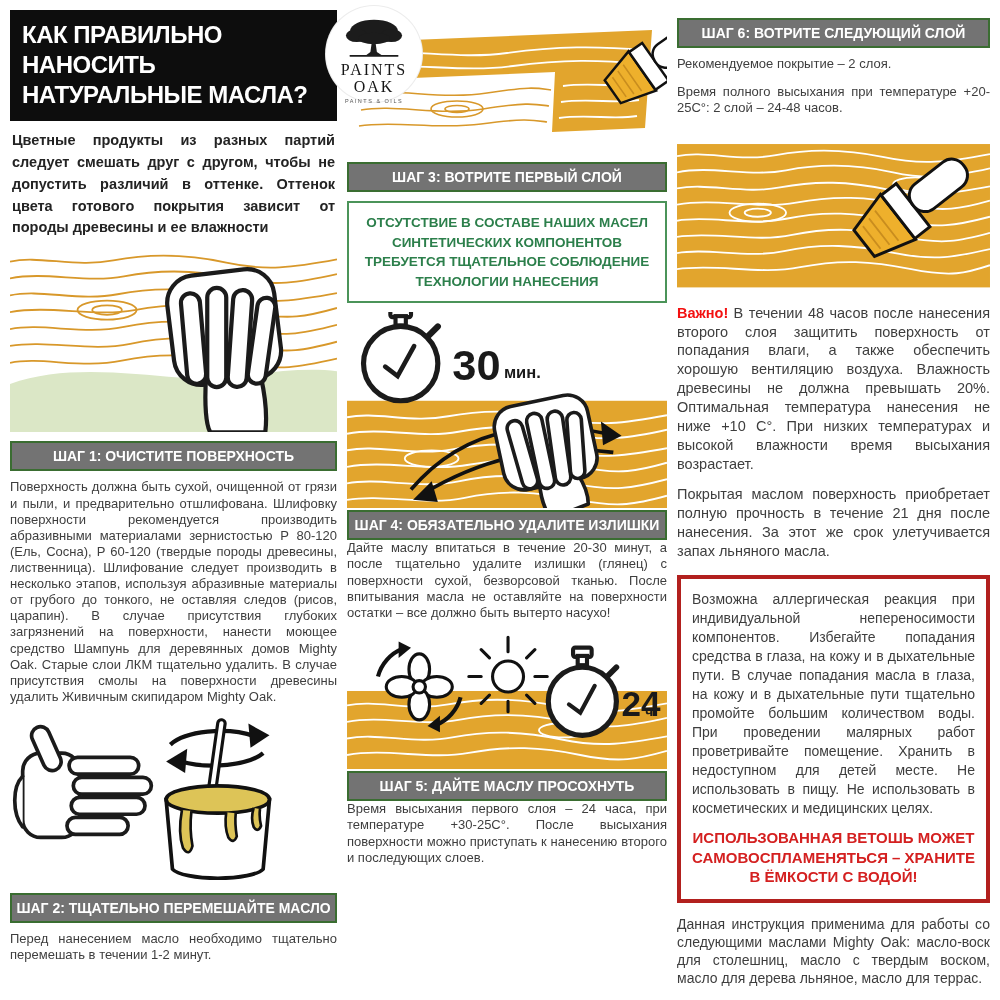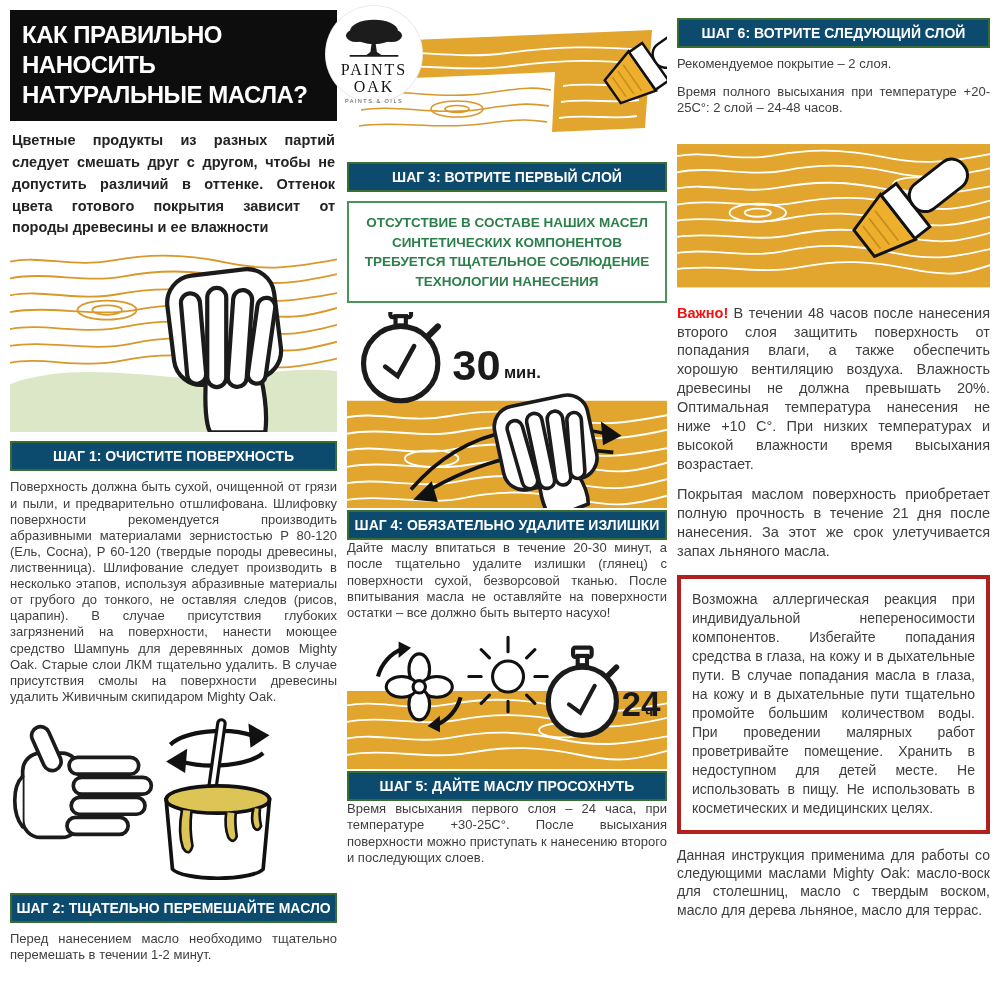--- a/index.html
+++ b/index.html
@@ -17,21 +17,21 @@
   .brand-logo { position:absolute; left:326px; top:6px; width:96px; height:96px;
                 border-radius:50%; background:#fff; z-index:5; text-align:center;
                 box-shadow:0 0 0 1px #ececec; padding-top:10px; }
   .brand-name { font-family:"Liberation Serif", serif; font-size:16px; letter-spacing:2px;
                 color:#161616; line-height:1.05; }
   .brand-tagline { font-size:5.5px; letter-spacing:1.5px; color:#555; margin-top:2px; }
 
   .intro-text { font-weight:bold; font-size:14.5px; line-height:1.5; color:#232323;
                 text-align:justify; margin:9px 2px 2px; }
 
-  .step-banner { background:#0c4a6e; border:2px solid #3a6d31; color:#fff;
+  .step-banner { background:#737373; border:2px solid #3a6d31; color:#fff;
                  font-weight:bold; font-size:14px; text-align:center;
                  padding:5px 4px; margin:9px 0 8px; }
   .step-body { font-size:13px; line-height:1.24; text-align:justify; color:#3e3e3e; }
 
   .note-box { border:2px solid #4b9459; color:#2c7f4b; font-weight:bold;
               font-size:13.5px; line-height:1.45; text-align:center;
               padding:10px 6px; margin:9px 0; }
 
   .illus { width:100%; display:block; }
   .m0 { margin:2px 0 0; }
@@ -269,18 +269,19 @@
     </svg>
 
     <div class="important-note">
       <span class="important-label">Важно!</span><span> В течении 48 часов после нанесения второго слоя защитить поверхность от попадания влаги, а также обеспечить хорошую вентиляцию воздуха. Влажность древесины не должна превышать 20%. Оптимальная температура нанесения не ниже +10 С°. При низких температурах и высокой влажности время высыхания возрастает.</span>
     </div>
 
     <div class="curing-note">Покрытая маслом поверхность приобретает полную прочность в течение 21 дня после нанесения. За этот же срок улетучивается запах льняного масла.</div>
 
     <div class="warning-box">
       <div class="warning-text">Возможна аллергическая реакция при индивидуальной непереносимости компонентов. Избегайте попадания средства в глаза, на кожу и в дыхательные пути. В случае попадания масла в глаза, на кожу и в дыхательные пути тщательно промойте большим количеством воды. При проведении малярных работ проветривайте помещение. Хранить в недоступном для детей месте. Не использовать в пищу. Не использовать в косметических и медицинских целях.</div>
+      <div class="warning-highlight">ИСПОЛЬЗОВАННАЯ ВЕТОШЬ МОЖЕТ САМОВОСПЛАМЕНЯТЬСЯ – ХРАНИТЕ В ЁМКОСТИ С ВОДОЙ!</div>
     </div>
 
     <div class="footer-note">Данная инструкция применима для работы со следующими маслами Mighty Oak: масло-воск для столешниц, масло с твердым воском, масло для дерева льняное, масло для террас.</div>
   </div>
 
 </div>
 
 </body></html>

